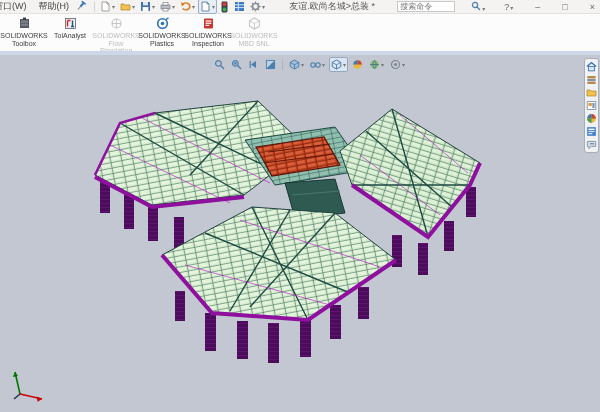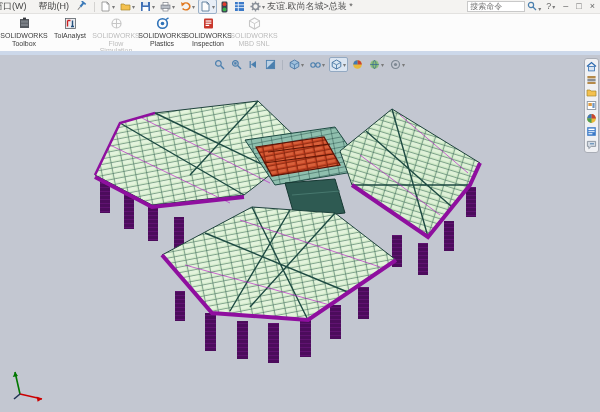--- a/index.html
+++ b/index.html
@@ -12,23 +12,23 @@
     background:#f4f3f1; border-bottom:1px solid #e3e2e0;
     display:flex; align-items:center; font-size:9px; color:#444; }
   .menus { display:flex; gap:8px; margin-left:-8px; white-space:nowrap; }
   .menu-item { padding:0 2px; cursor:default; }
   .pin { width:12px; height:11px; margin:0 4px; }
   .tb-sep { width:1px; height:10px; background:#d4d3d1; margin:0 3px; }
   .qat { display:flex; align-items:center; gap:1px; }
   .qat .btn { display:flex; align-items:center; padding:1px; border:1px solid transparent; border-radius:2px; }
   .qat .btn.pressed { border-color:#9ab0c8; background:#e8eef6; }
   .caret::after { content:"▾"; font-size:6px; color:#7a7a7a; margin-left:1px; }
-  .title-center { flex:1; font-size:9px; color:#555;
+  .title-center { flex:1; text-align:center; font-size:9px; color:#555;
     overflow:hidden; white-space:nowrap; }
-  .right-cluster { display:flex; align-items:flex-start; gap:2px; margin-right:2px; }
+  .right-cluster { display:flex; align-items:center; gap:16px; margin-right:2px; }
   .searchbox { width:58px; height:11px; border:1px solid #c9c9c9; background:#fff;
     font-size:8px; color:#9a9a9a; padding:0 2px; font-family:"Liberation Sans",sans-serif; }
   .winctl { font-size:9px; color:#666; padding:0 3px; }
   .mag { width:10px; height:10px; }
 
   
   .ribbon { position:absolute; top:14px; left:0; right:0; height:37px;
     background:#fcfcfc; display:flex; align-items:flex-start; padding:2px 0 0 1px; }
   .addin { width:46px; display:flex; flex-direction:column; align-items:center;
     font-size:7px; line-height:7.5px; text-align:center; color:#3c3c3c; padding-top:1px; }

